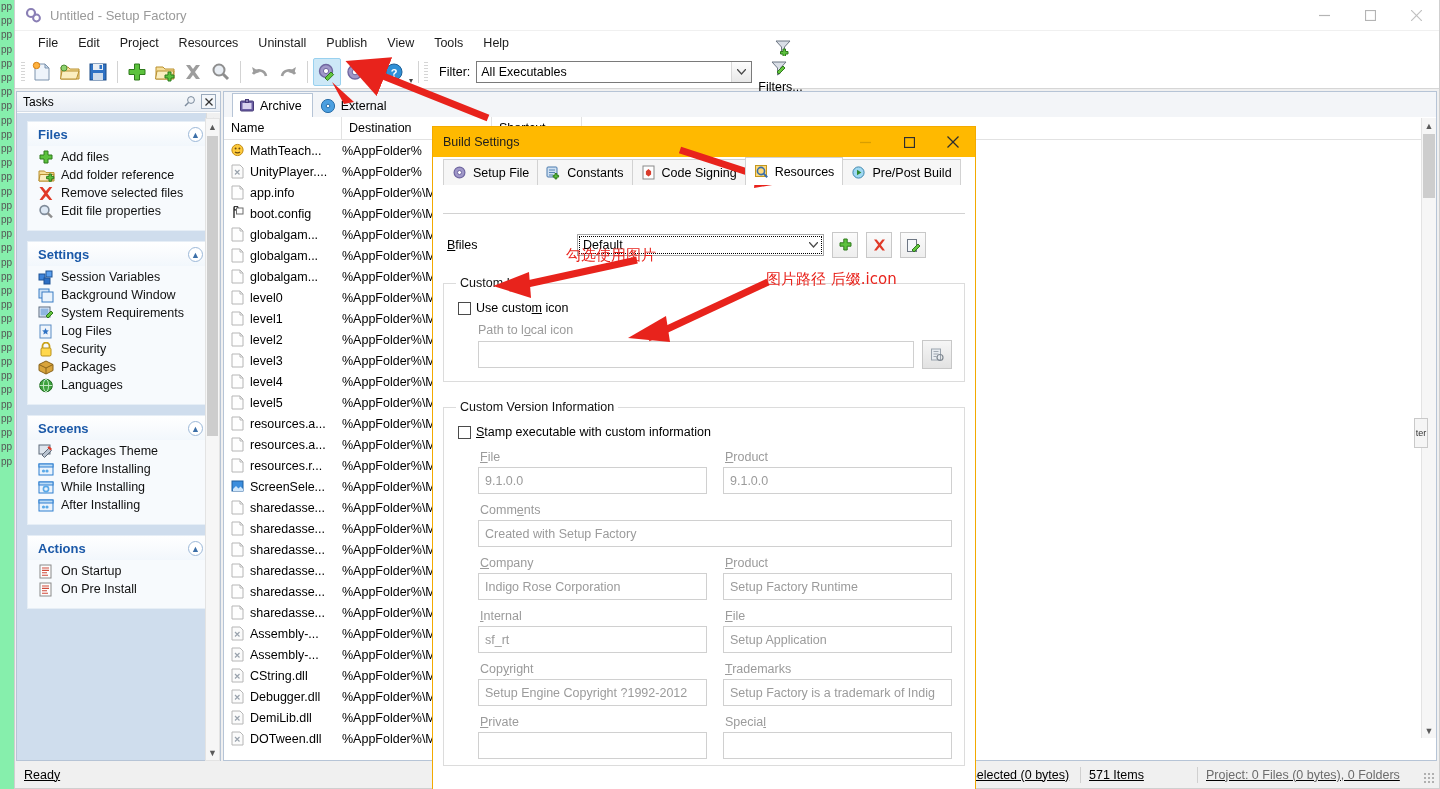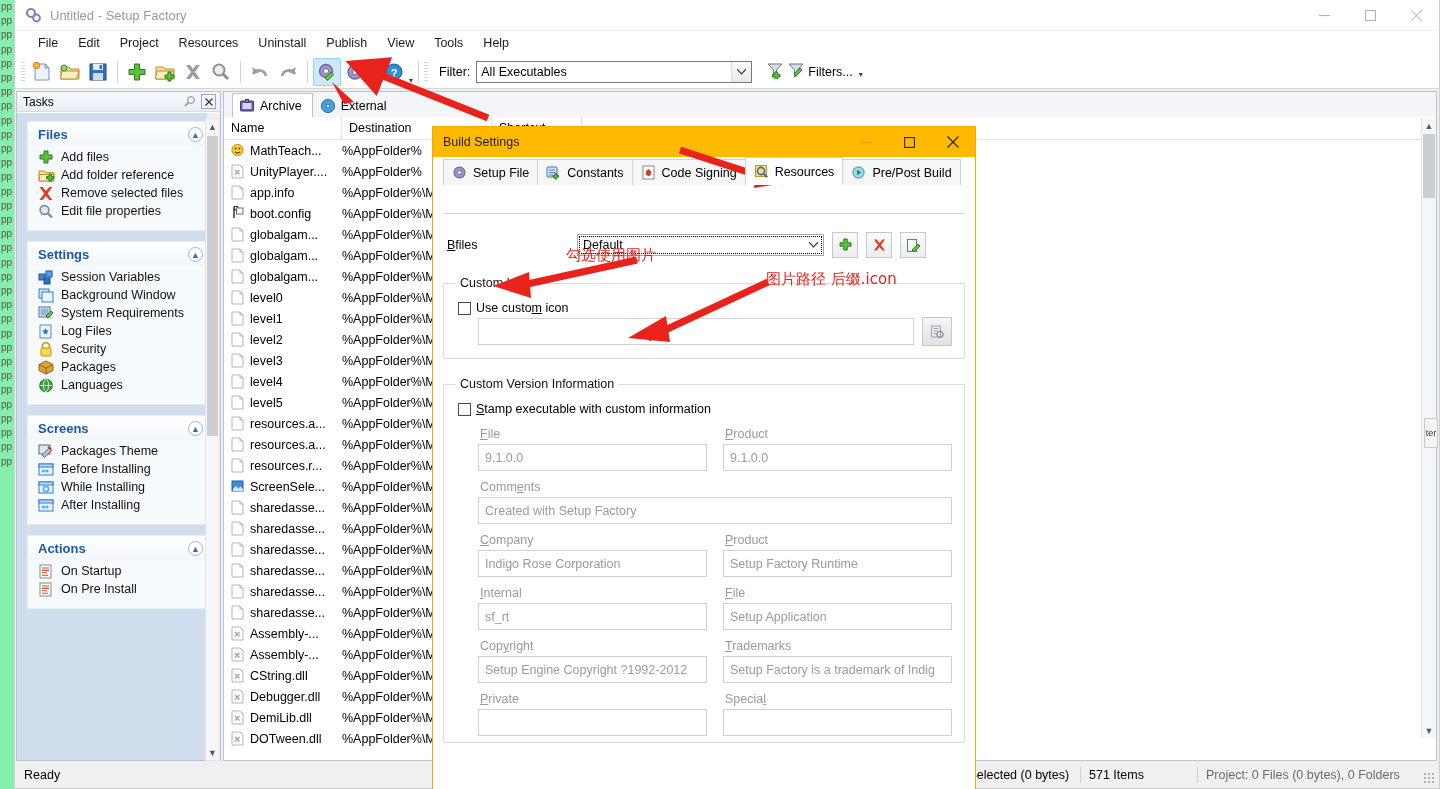--- a/index.html
+++ b/index.html
@@ -78,21 +78,21 @@
   .filter-combo {
     width: 276px; height: 22px; border: 1px solid #7a7a7a; background: #fff;
     display: flex; align-items: center; position: relative; font-size: 12.5px;
   }
   .filter-combo .val { padding-left: 4px; }
   .filter-combo .arrow {
     position: absolute; right: 0; top: 0; width: 20px; height: 20px;
     background: linear-gradient(#fdfdfd,#e8e8e8); border-left: 1px solid #d8d8d8;
     display: flex; align-items: center; justify-content: center;
   }
-  .filters-btn { display: flex; align-items: center; font-size: 12.5px; margin-left: 6px; }
+  .filters-btn { display: flex; align-items: center; font-size: 12.5px; margin-left: 6px; flex-direction: column; }
 
   
   .tasks-pane {
     position: absolute; left: 1px; top: 91px; width: 205px; height: 670px;
     background: #fdfdfd; border: 1px solid #b6c4d6;
   }
   .tasks-head {
     height: 20px; background: linear-gradient(#f7f9fb,#e9eef5);
     display: flex; align-items: center; font-size: 12px; padding-left: 6px;
     border-bottom: 1px solid #d4dcE6; position: relative;
@@ -157,30 +157,30 @@
   .inner-scroll {
     position:absolute; left:190px; top:118px; width:15px; height:643px;
     background:#f6f6f6; border:1px solid #e3e3e3;
   }
   .inner-scroll .arr{height:15px;display:flex;align-items:center;justify-content:center;color:#5a5a5a;font-size:9px;}
   .inner-scroll .thumb{position:absolute;top:17px;height:300px;left:1px;right:1px;background:#cdcdcd;}
 
   
   .statusbar {
     position: absolute; left: 1px; right: 1px; bottom: 1px; height: 25px;
-    background: #f0f0f0; display: flex; align-items: center; font-size: 12.5px;
+    background: #f0f0f0; display: flex; align-items: center; font-size: 12.5px; text-decoration: underline;
   }
   .sb-cell { height: 25px; display: flex; align-items: center; padding-left: 8px; }
   .sb-div { width: 1px; height: 16px; background: #d0d0d0; }
   .sb-grip { position:absolute; right:3px; bottom:3px; width:12px; height:12px;
     background-image: radial-gradient(#b0b0b0 40%, transparent 41%); background-size: 4px 4px;}
 
   
   .right-vtab {
-    position: absolute; right: 2px; top: 418px; width: 14px; height: 30px;
+    position: absolute; right: 12px; top: 418px; width: 14px; height: 30px;
     background: #f5f5f5; border: 1px solid #c9c9c9;
     font-size: 9px; color: #333; display: flex; align-items: center; justify-content: center;
     overflow: hidden;
   }
 
   
   .dialog {
     position: absolute; left: 432px; top: 126px; width: 544px; height: 680px;
     background: #ffffff; border: 1px solid #f3aa00;
     box-shadow: 0 0 0 0 rgba(0,0,0,0);
@@ -1096,20 +1096,21 @@
             </svg>
           </div>
         </div>
 
         <fieldset class="grp" style="margin-top:18px;">
           <legend>Custom Icon</legend>
           <div class="chkrow">
             <span class="chkbox"></span>
             <span>Use custo<u class="ul">m</u> icon</span>
           </div>
+          <div class="sublabel">Path to l<u class="ul">o</u>cal icon</div>
           <div class="icon-browse-row">
             <div class="txtin" style="flex:1;"></div>
             <div class="browse-btn">
               <svg width="16" height="16" viewBox="0 0 16 16">
                 <rect x="2.5" y="2" width="9" height="11" fill="#e8ecf1" stroke="#9aa3ad"></rect>
                 <path d="M4.5 4.5 h5 M4.5 7 h5 M4.5 9.5 h3" stroke="#9aa3ad" stroke-width="0.9"></path>
                 <circle cx="11" cy="10.5" r="3" fill="none" stroke="#7f8891" stroke-width="1.2"></circle>
               </svg>
             </div>
           </div>

